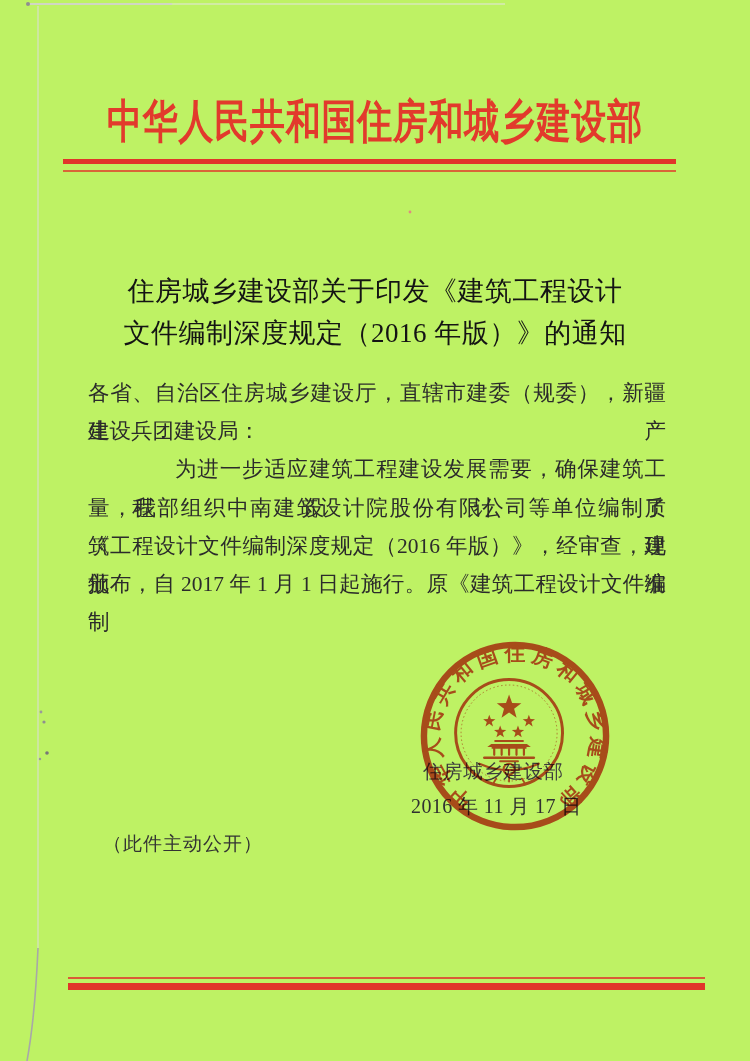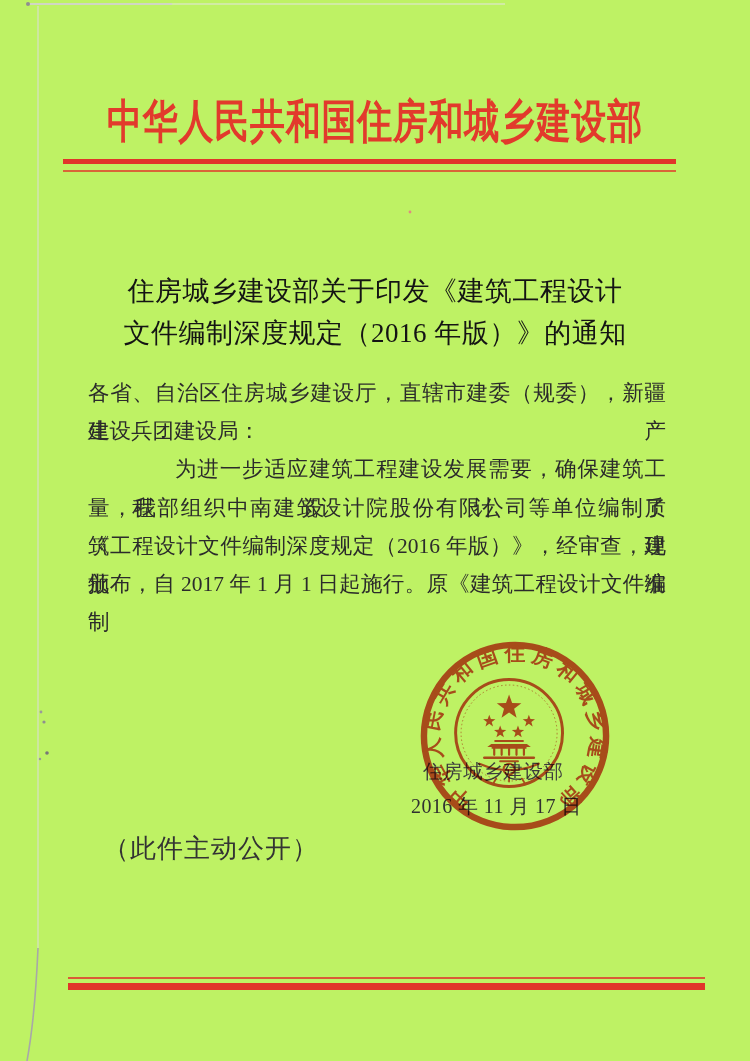--- a/index.html
+++ b/index.html
@@ -48,21 +48,21 @@
   .signature{
     position:absolute;left:423px;top:758px;z-index:1;
     font-size:19.5px;letter-spacing:0.6px;color:#3d3d3d;white-space:nowrap;
   }
   .sign-date{
     position:absolute;left:411px;top:793px;z-index:1;
     font-size:20px;letter-spacing:0.4px;color:#303030;white-space:nowrap;
   }
   .footnote{
     position:absolute;left:103px;top:831px;
-    font-size:26px;letter-spacing:1px;color:#333333;white-space:nowrap;
+    font-size:19px;letter-spacing:1px;color:#333333;white-space:nowrap;
   }
   .seal{
     position:absolute;left:417px;top:637px;width:198px;height:198px;z-index:2;
     mix-blend-mode:multiply;filter:blur(0.3px);opacity:0.9;
   }
   .seal text{
     font-size:21px;font-weight:700;fill:var(--seal-red);
     font-family:"Liberation Serif","DejaVu Serif",serif;
   }
   .seal .stroke{stroke:var(--seal-red);fill:none;}

